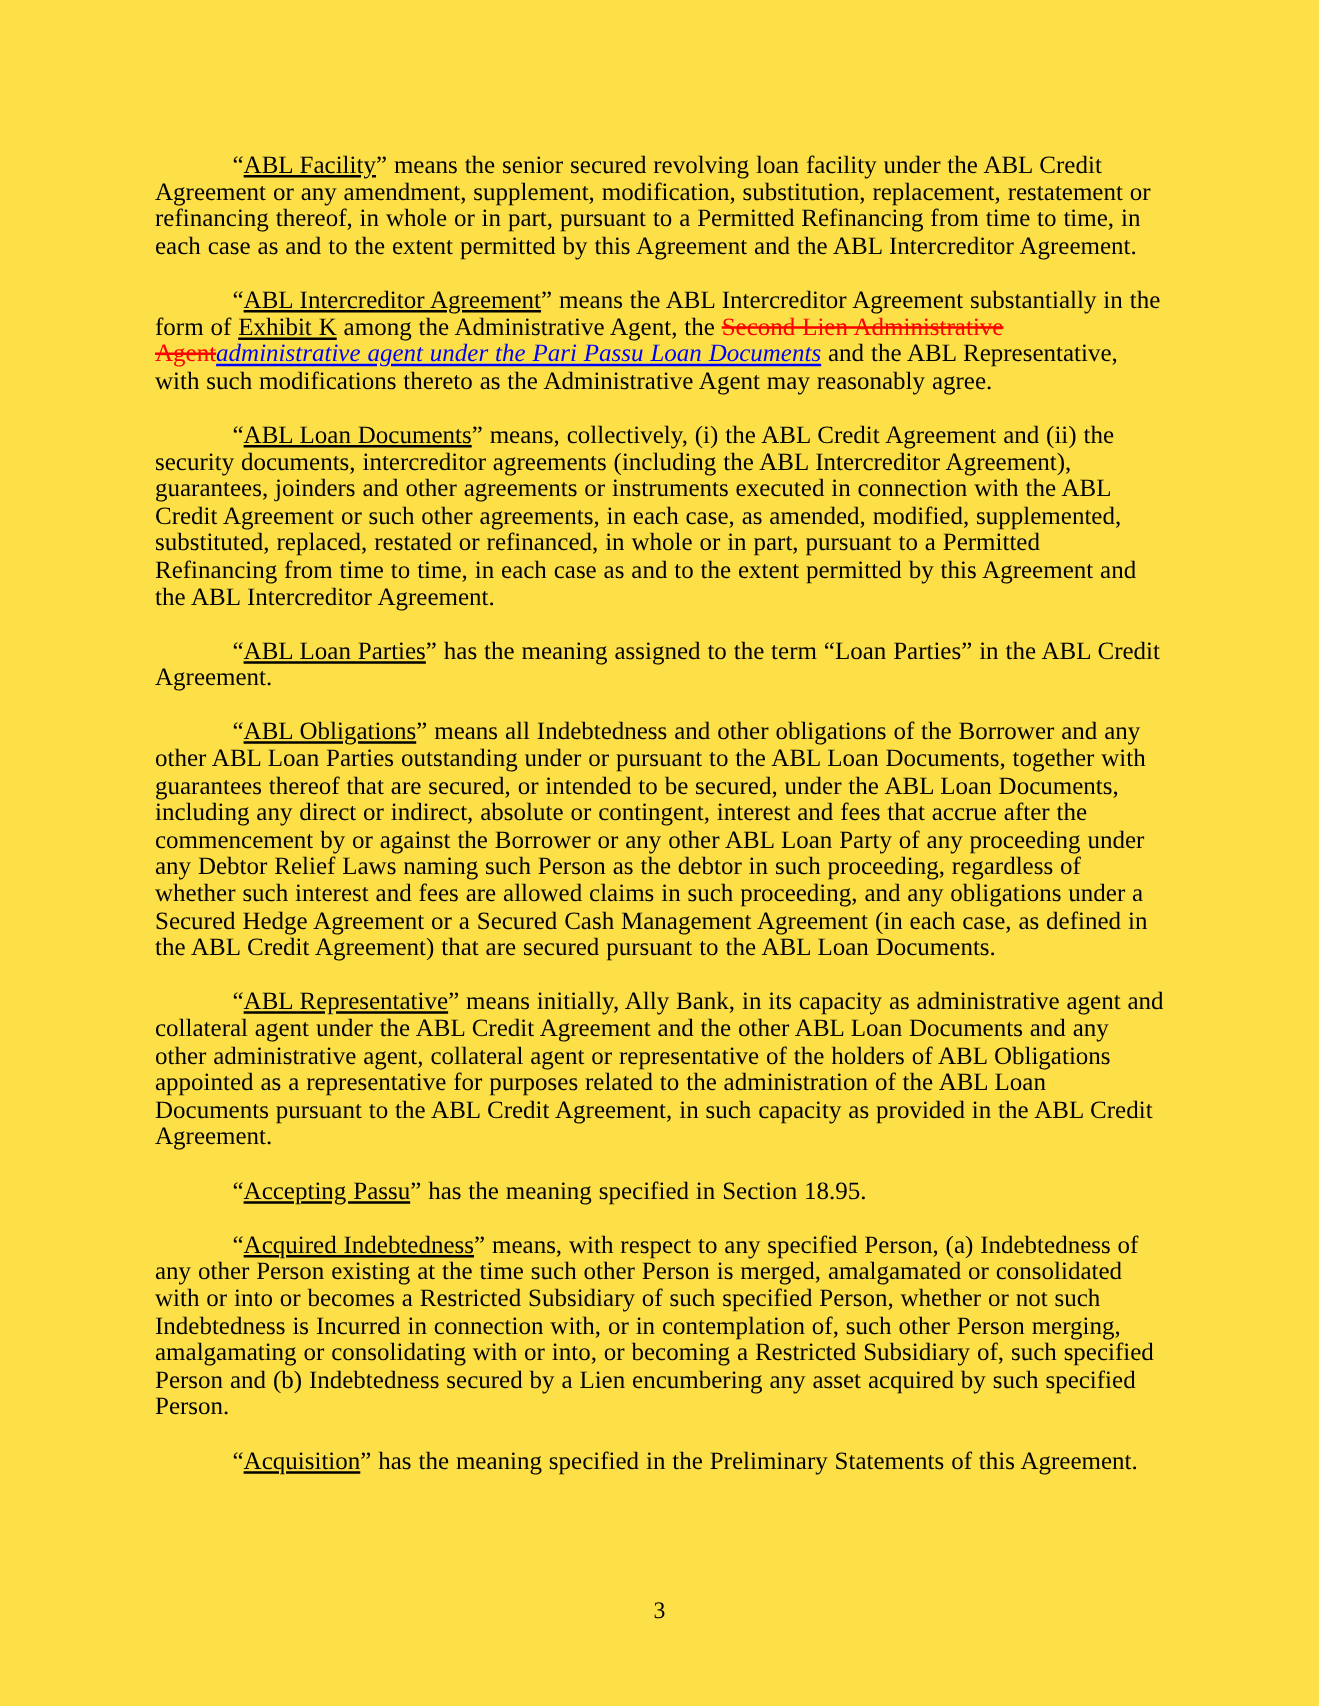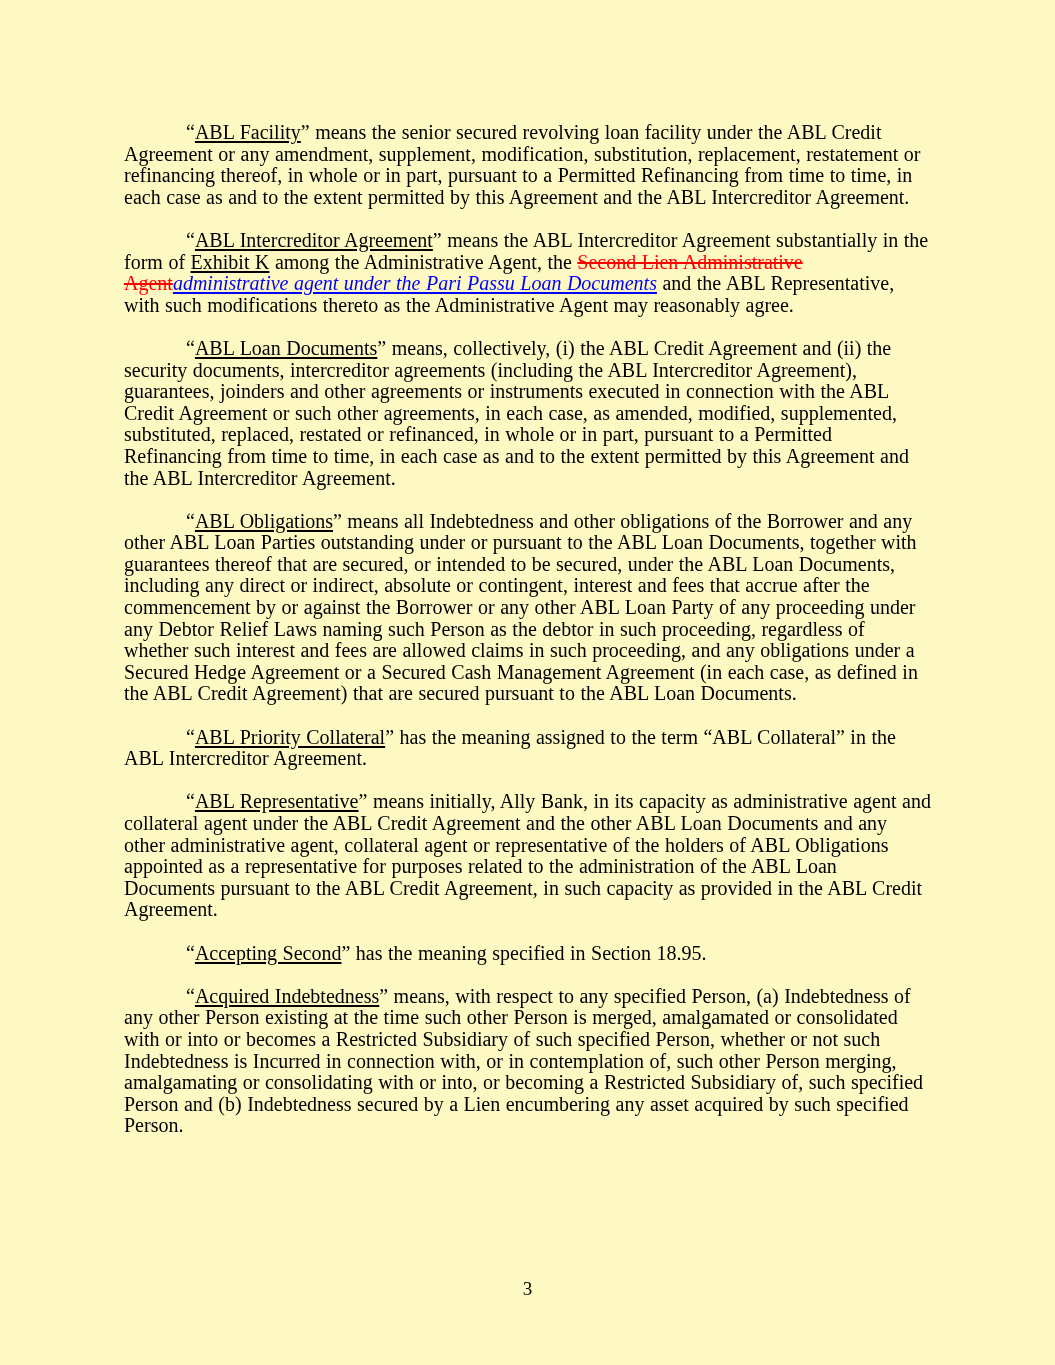--- a/index.html
+++ b/index.html
@@ -4,21 +4,21 @@
 <style>
   html, body {
     margin: 0;
     padding: 0;
     background: #ffffff;
   }
   .page {
     position: relative;
     width: 1055px;
     height: 1365px;
-    background: #fef9c3;
+    background: #fde047;
     overflow: hidden;
     font-family: "Liberation Serif", serif;
     color: #000000;
   }
   .content {
     position: absolute;
     left: 124px;
     top: 122px;
     width: 808px;
   }
@@ -57,20 +57,21 @@
   }
 </style>
 </head>
 <body>
 
 <div class="page">
   <div class="content">
       <p class="para"><span class="run-normal">“</span><span class="run-term">ABL Facility</span><span class="run-normal">” means the senior secured revolving loan facility under the ABL Credit Agreement or any amendment, supplement, modification, substitution, replacement, restatement or refinancing thereof, in whole or in part, pursuant to a Permitted Refinancing from time to time, in each case as and to the extent permitted by this Agreement and the ABL Intercreditor Agreement.</span></p>
       <p class="para"><span class="run-normal">“</span><span class="run-term">ABL Intercreditor Agreement</span><span class="run-normal">” means the ABL Intercreditor Agreement substantially in the form of </span><span class="run-term">Exhibit K</span><span class="run-normal"> among the Administrative Agent, the </span><span class="run-deletion" style="color: rgb(255, 0, 0);">Second Lien Administrative Agent</span><span class="run-insertion" style="color: rgb(0, 0, 255);">administrative agent under the Pari Passu Loan Documents</span><span class="run-normal"> and the ABL Representative, with such modifications thereto as the Administrative Agent may reasonably agree.</span></p>
       <p class="para"><span class="run-normal">“</span><span class="run-term">ABL Loan Documents</span><span class="run-normal">” means, collectively, (i) the ABL Credit Agreement and (ii) the security documents, intercreditor agreements (including the ABL Intercreditor Agreement), guarantees, joinders and other agreements or instruments executed in connection with the ABL Credit Agreement or such other agreements, in each case, as amended, modified, supplemented, substituted, replaced, restated or refinanced, in whole or in part, pursuant to a Permitted Refinancing from time to time, in each case as and to the extent permitted by this Agreement and the ABL Intercreditor Agreement.</span></p>
+      <p class="para"><span class="run-normal">“</span><span class="run-term">ABL Loan Parties</span><span class="run-normal">” has the meaning assigned to the term “Loan Parties” in the ABL Credit Agreement.</span></p>
       <p class="para"><span class="run-normal">“</span><span class="run-term">ABL Obligations</span><span class="run-normal">” means all Indebtedness and other obligations of the Borrower and any other ABL Loan Parties outstanding under or pursuant to the ABL Loan Documents, together with guarantees thereof that are secured, or intended to be secured, under the ABL Loan Documents, including any direct or indirect, absolute or contingent, interest and fees that accrue after the commencement by or against the Borrower or any other ABL Loan Party of any proceeding under any Debtor Relief Laws naming such Person as the debtor in such proceeding, regardless of whether such interest and fees are allowed claims in such proceeding, and any obligations under a Secured Hedge Agreement or a Secured Cash Management Agreement (in each case, as defined in the ABL Credit Agreement) that are secured pursuant to the ABL Loan Documents.</span></p>
-      <p class="para"><span class="run-normal">“</span><span class="run-term">ABL Priority Collateral</span><span class="run-normal">” has the meaning assigned to the term “ABL Collateral” in the ABL Intercreditor Agreement.</span></p>
       <p class="para"><span class="run-normal">“</span><span class="run-term">ABL Representative</span><span class="run-normal">” means initially, Ally Bank, in its capacity as administrative agent and collateral agent under the ABL Credit Agreement and the other ABL Loan Documents and any other administrative agent, collateral agent or representative of the holders of ABL Obligations appointed as a representative for purposes related to the administration of the ABL Loan Documents pursuant to the ABL Credit Agreement, in such capacity as provided in the ABL Credit Agreement.</span></p>
-      <p class="para"><span class="run-normal">“</span><span class="run-term">Accepting Second</span><span class="run-normal">” has the meaning specified in Section 18.95.</span></p>
+      <p class="para"><span class="run-normal">“</span><span class="run-term">Accepting Passu</span><span class="run-normal">” has the meaning specified in Section 18.95.</span></p>
       <p class="para"><span class="run-normal">“</span><span class="run-term">Acquired Indebtedness</span><span class="run-normal">” means, with respect to any specified Person, (a) Indebtedness of any other Person existing at the time such other Person is merged, amalgamated or consolidated with or into or becomes a Restricted Subsidiary of such specified Person, whether or not such Indebtedness is Incurred in connection with, or in contemplation of, such other Person merging, amalgamating or consolidating with or into, or becoming a Restricted Subsidiary of, such specified Person and (b) Indebtedness secured by a Lien encumbering any asset acquired by such specified Person.</span></p>
+      <p class="para"><span class="run-normal">“</span><span class="run-term">Acquisition</span><span class="run-normal">” has the meaning specified in the Preliminary Statements of this Agreement.</span></p>
     </div>
   <div class="footer">3</div>
 </div>
 
 </body></html>

